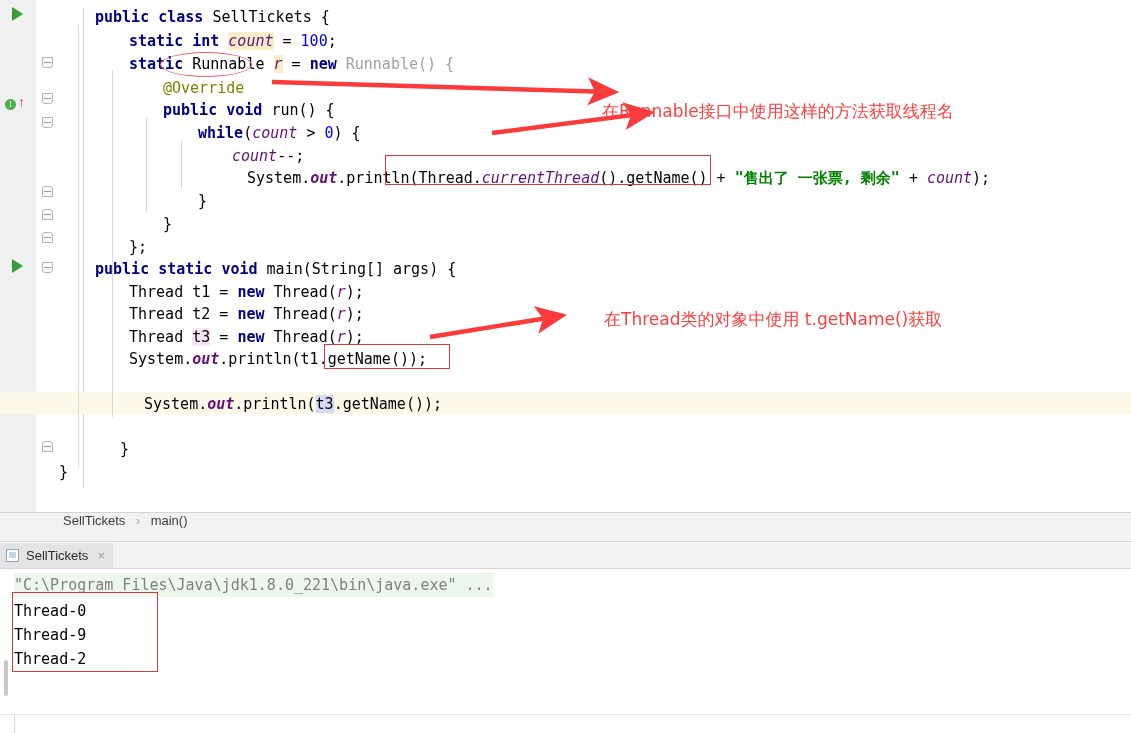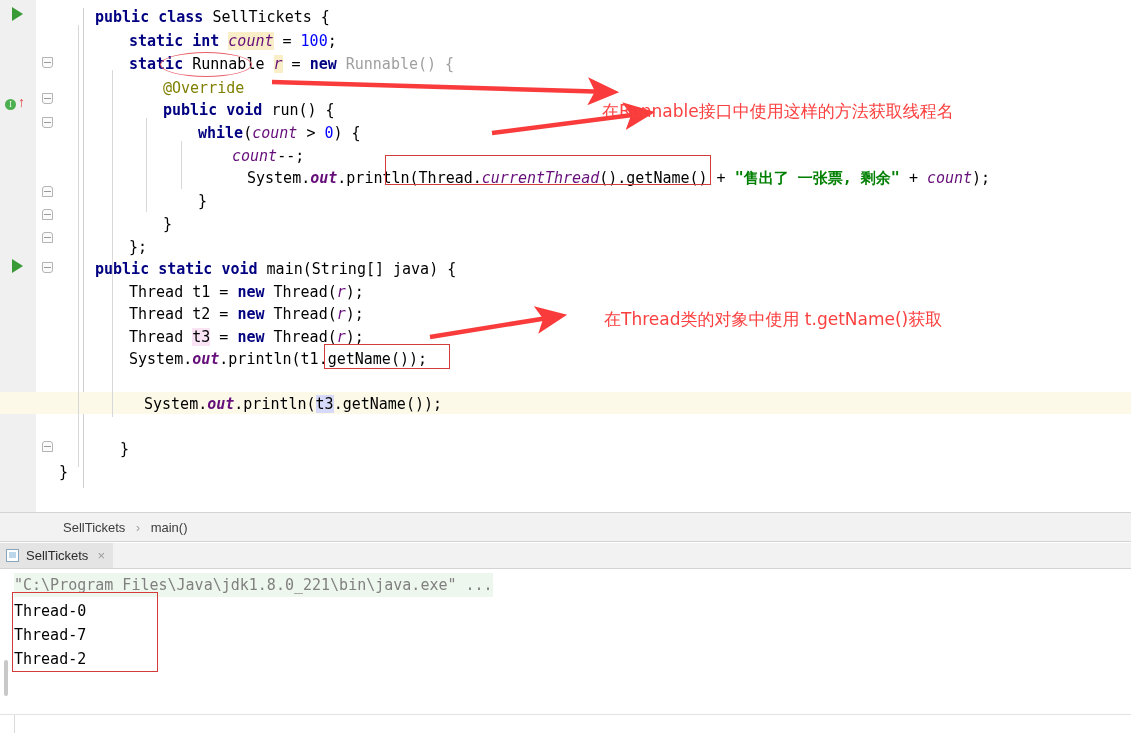--- a/index.html
+++ b/index.html
@@ -86,21 +86,21 @@
   .ovr-arrow{
     position:absolute;color:#e04040;font-size:14px;line-height:11px;
   }
   
   #breadcrumb{
     position:absolute;left:0;top:512px;width:1131px;height:30px;
     background:#f2f2f2;border-top:1px solid #d4d4d4;border-bottom:1px solid #d4d4d4;
     box-sizing:border-box;
   }
   #breadcrumb .bc-inner{
-    position:absolute;left:63px;top:0;height:30px;line-height:30px;
+    position:absolute;left:63px;top:0;height:30px;line-height:16px;
     font-size:13px;color:#3c3c3c;
   }
   .bc-sep{color:#9a9a9a;padding:0 7px;font-size:12px;}
   
   #runpanel{
     position:absolute;left:0;top:543px;width:1131px;height:190px;
     background:#ffffff;
   }
   #run-tabbar{
     position:absolute;left:0;top:0;width:1131px;height:26px;
@@ -196,21 +196,21 @@
     <div class="cline" style="left:138px;top:122px;"><span class="kw">while</span><span class="plain">(</span><span class="fld">count</span> <span class="plain">&gt;</span> <span class="num">0</span><span class="plain">) {</span></div>
 
     <div class="cline" style="left:172px;top:145px;"><span class="fld">count</span><span class="plain">--;</span></div>
 
     <div class="cline" style="left:172px;top:167px;margin-left:15px;"><span class="plain">System.</span><span class="stat">out</span><span class="plain">.println(Thread.</span><span class="fld">currentThread</span><span class="plain">().getName() +</span> <span class="str">"售出了 一张票, 剩余"</span> <span class="plain">+</span> <span class="fld">count</span><span class="plain">);</span></div>
 
     <div class="cline" style="left:138px;top:190px;"><span class="plain">}</span></div>
     <div class="cline" style="left:103px;top:213px;"><span class="plain">}</span></div>
     <div class="cline" style="left:69px;top:236px;"><span class="plain">};</span></div>
 
-    <div class="cline" style="left:35px;top:258px;"><span class="kw">public static void</span> <span class="plain">main(String[] java) {</span></div>
+    <div class="cline" style="left:35px;top:258px;"><span class="kw">public static void</span> <span class="plain">main(String[] args) {</span></div>
 
     <div class="cline" style="left:69px;top:281px;"><span class="plain">Thread t1 =</span> <span class="kw">new</span> <span class="plain">Thread(</span><span class="fld">r</span><span class="plain">);</span></div>
     <div class="cline" style="left:69px;top:303px;"><span class="plain">Thread t2 =</span> <span class="kw">new</span> <span class="plain">Thread(</span><span class="fld">r</span><span class="plain">);</span></div>
     <div class="cline" style="left:69px;top:326px;"><span class="plain">Thread </span><span class="plain hl-pink">t3</span><span class="plain"> =</span> <span class="kw">new</span> <span class="plain">Thread(</span><span class="fld">r</span><span class="plain">);</span></div>
 
     <div class="cline" style="left:69px;top:348px;"><span class="plain">System.</span><span class="stat">out</span><span class="plain">.println(t1.getName());</span></div>
     <div class="cline" style="left:84px;top:393px;"><span class="plain">System.</span><span class="stat">out</span><span class="plain">.println(</span><span class="plain hl-sel">t3</span><span class="plain">.getName());</span></div>
 
     <div class="cline" style="left:60px;top:438px;"><span class="plain">}</span></div>
     <div class="cline" style="left:-1px;top:461px;"><span class="plain">}</span></div>
@@ -230,21 +230,21 @@
     <div id="run-tab">
       <span class="tab-ico"></span>
       <span id="run-tab-label">SellTickets</span>
       <span id="run-tab-close">×</span>
     </div>
   </div>
 
   <div class="console">
     <div class="oline o-cmd" style="top:4px;">"C:\Program Files\Java\jdk1.8.0_221\bin\java.exe" ...</div>
     <div class="oline o-out" style="top:30px;">Thread-0</div>
-    <div class="oline o-out" style="top:54px;">Thread-7</div>
+    <div class="oline o-out" style="top:54px;">Thread-9</div>
     <div class="oline o-out" style="top:78px;">Thread-2</div>
   </div>
   <div class="console-strip" style="left:4px;top:117px;"></div>
 </div>
 
 <div id="bottom-strip">
   <div class="vbar"></div>
 </div>
 
 <div id="overlay">

